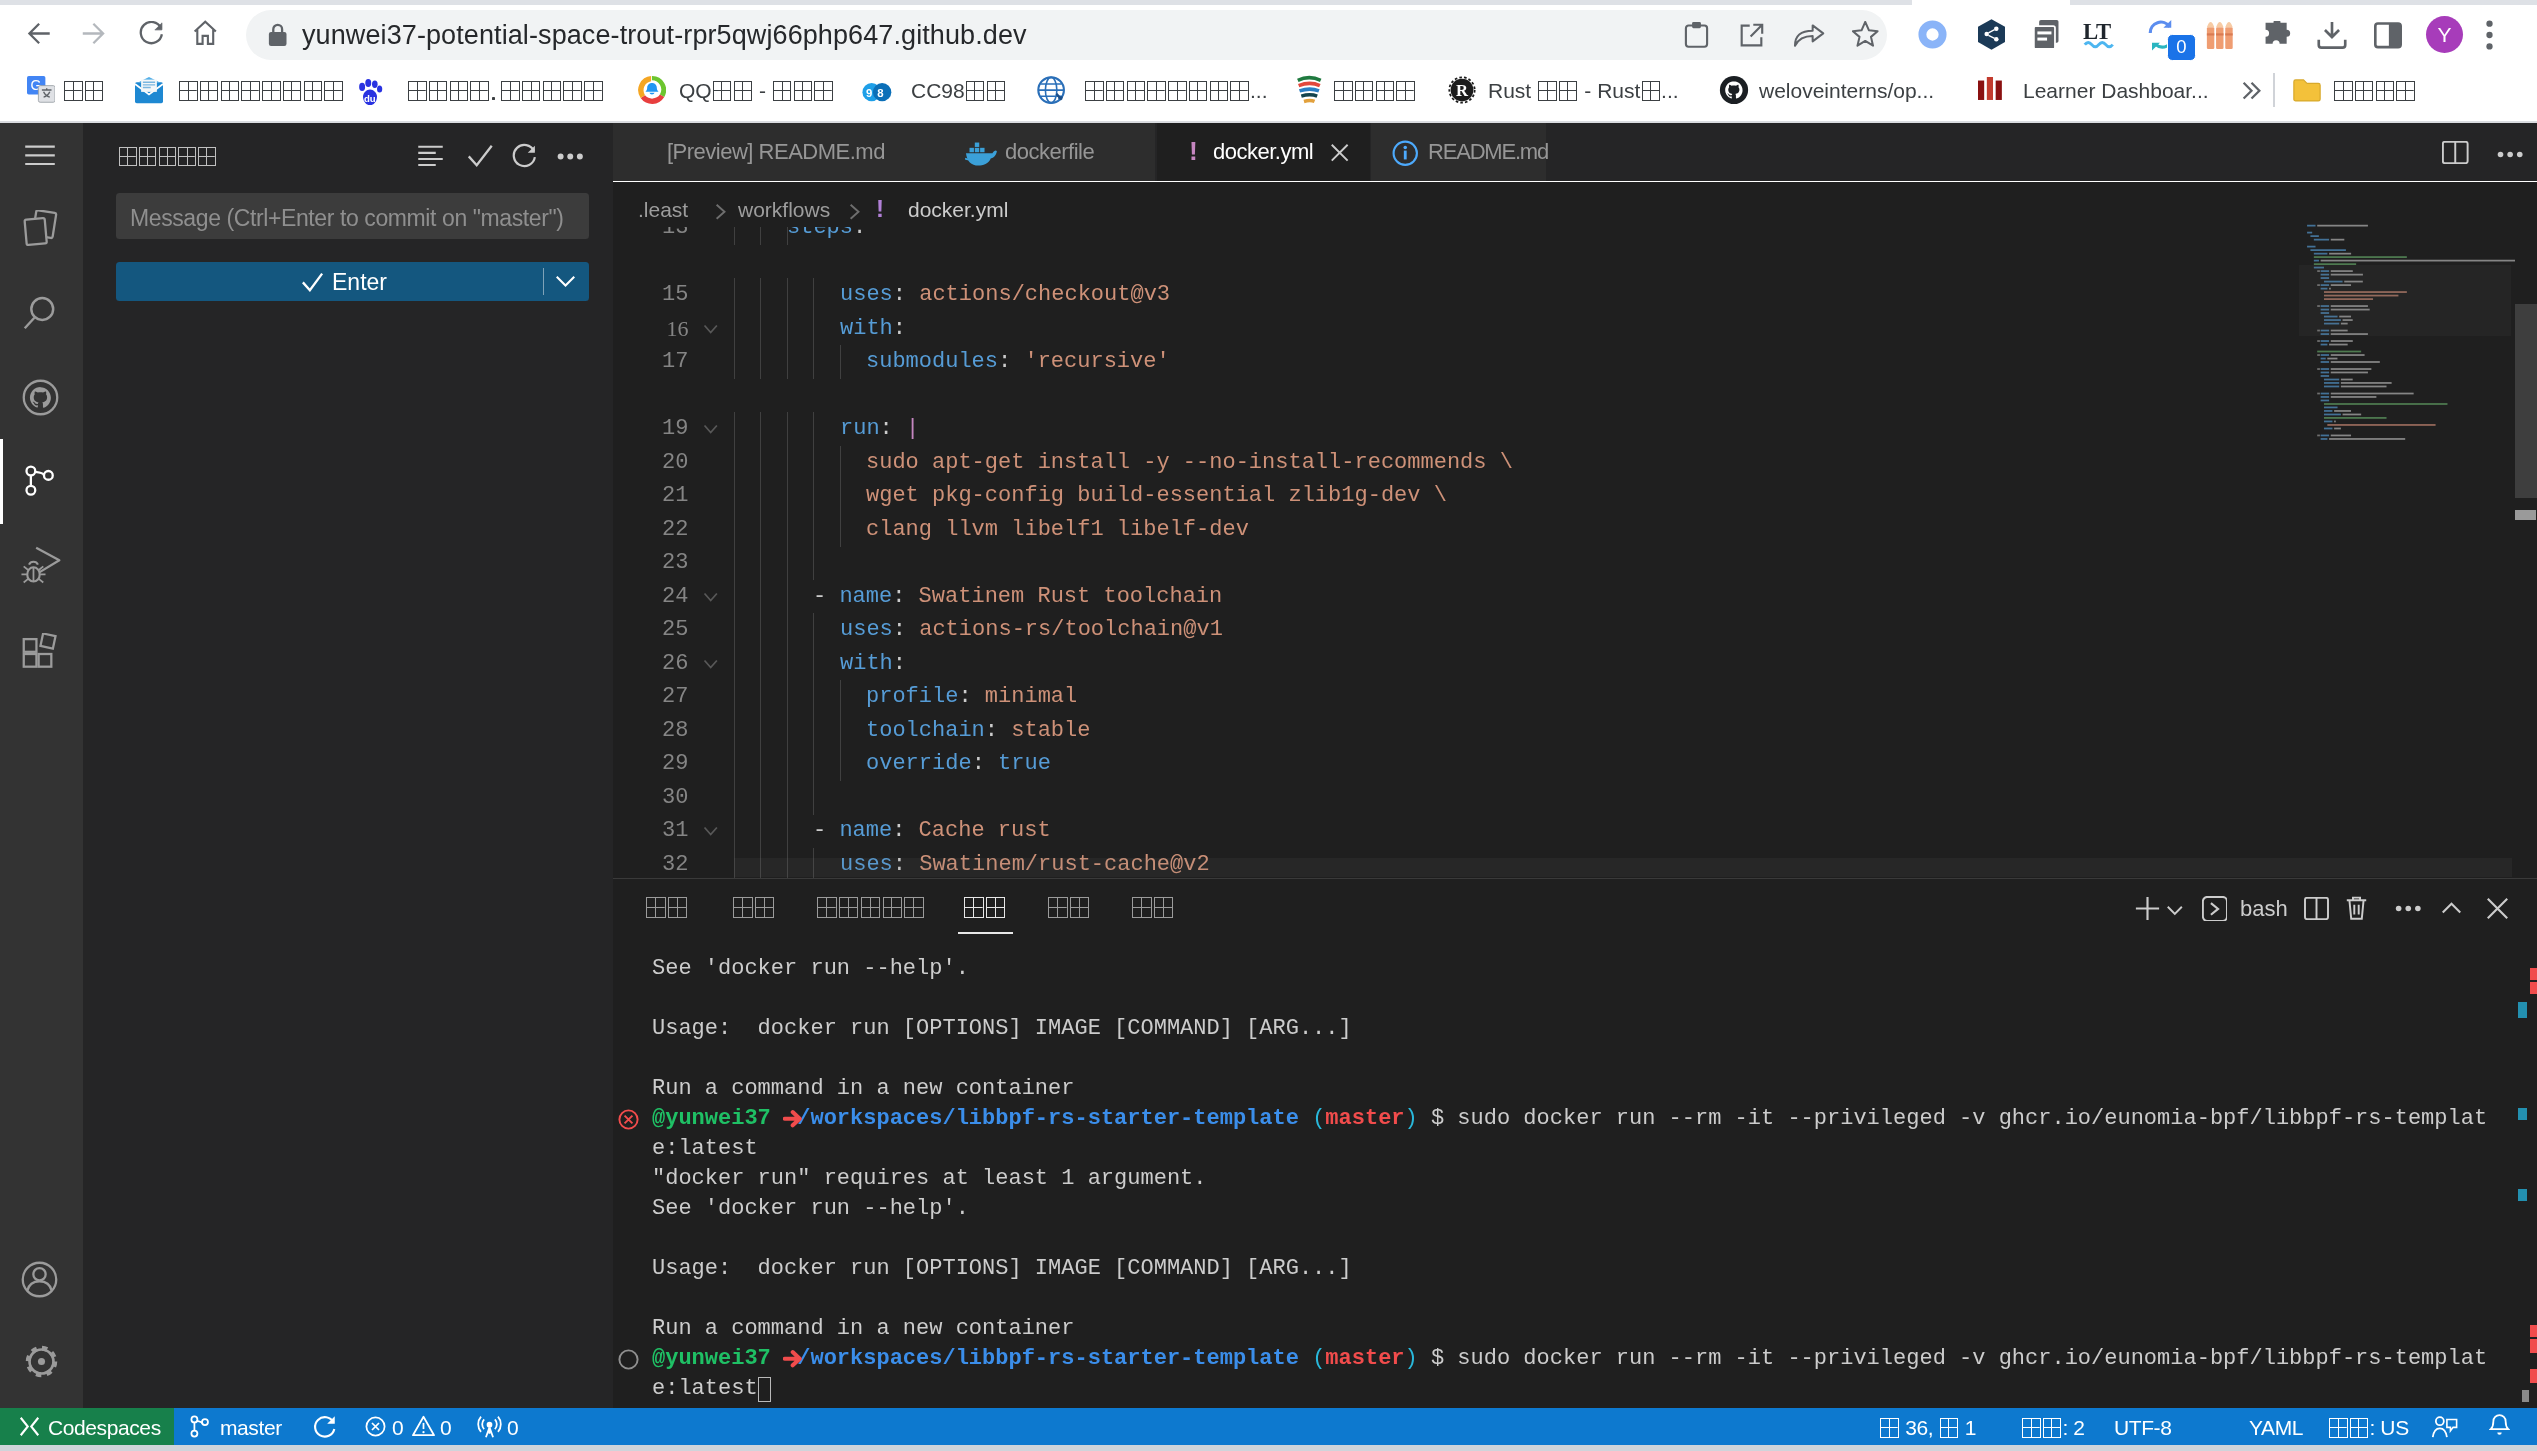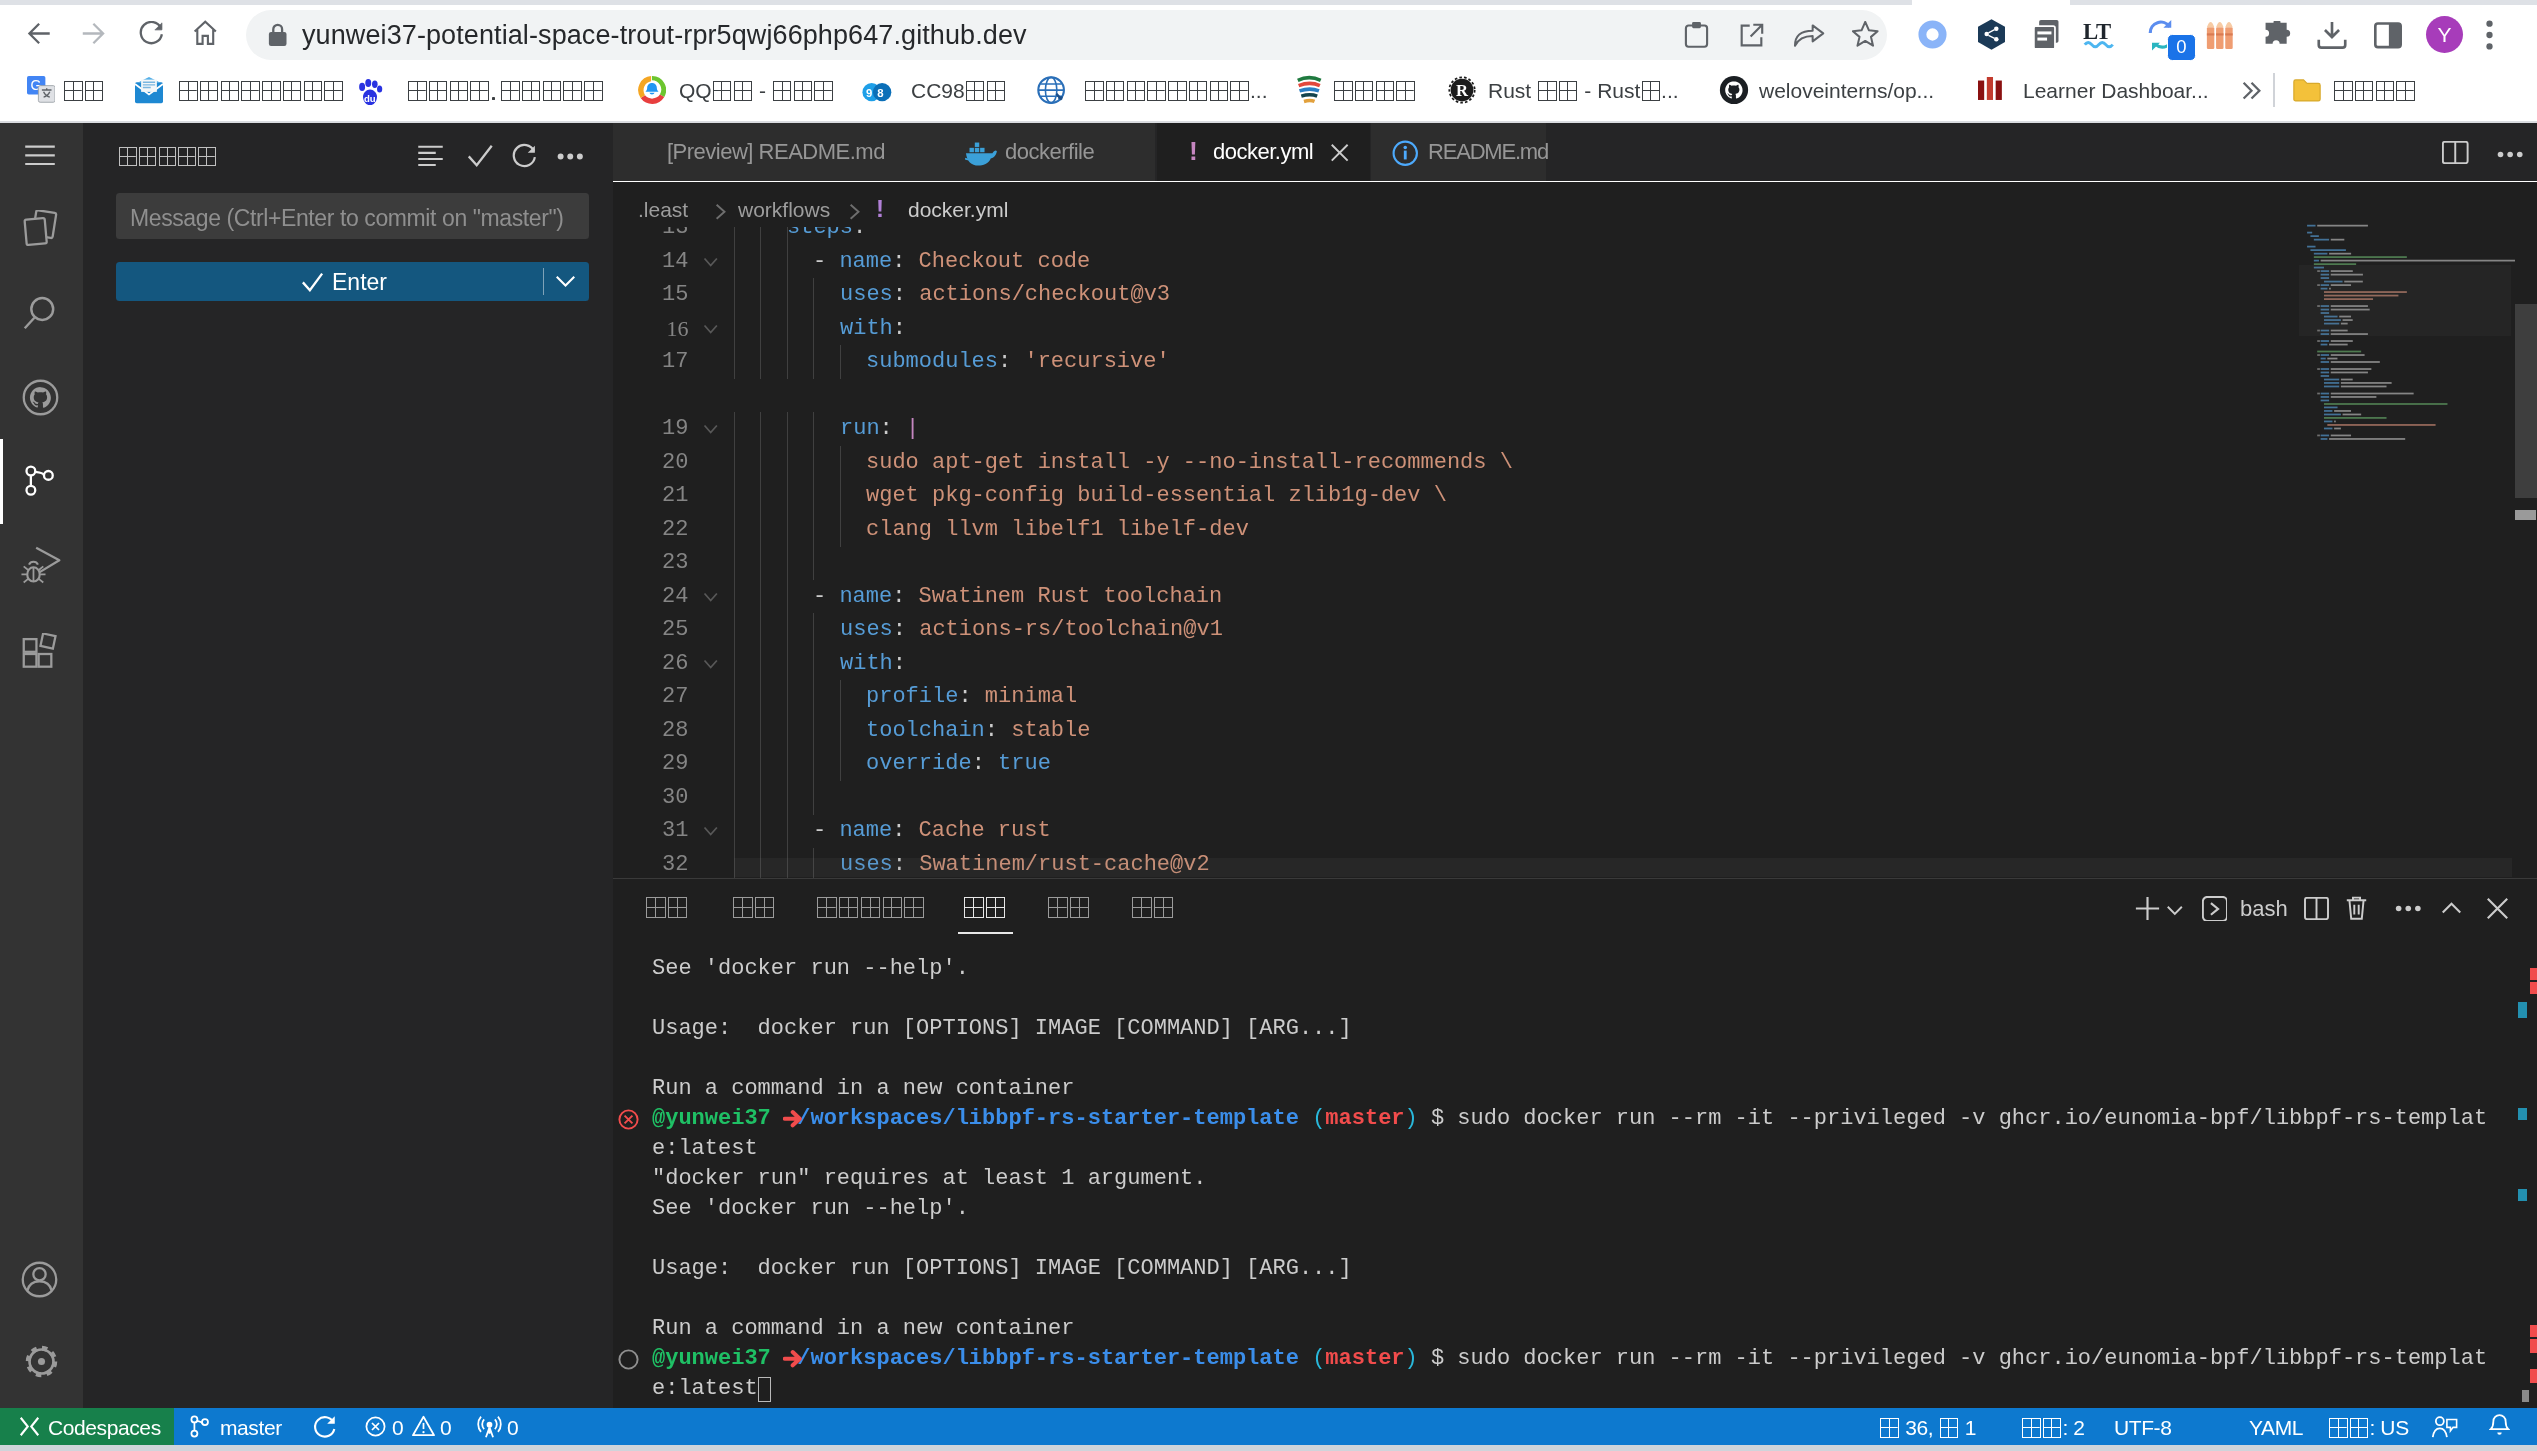--- a/index.html
+++ b/index.html
@@ -413,23 +413,20 @@
 <div class="abs" style="left:738px;top:198px;font-size:21px;color:#9d9d9d">workflows</div>
 <div class="abs" style="left:848px;top:203px">
     <svg width="14" height="17.6" viewBox="0 0 16 20" fill="none">
       <path d="M3 2 L12 10 L3 18" stroke="#6e6e6e" stroke-width="2.2" fill="none"></path>
     </svg>
   </div>
 <div class="abs" style="left:876px;top:195px;font-size:24px;font-weight:bold;color:#b180d7">!</div>
 <div class="abs" style="left:908px;top:198px;font-size:21px;color:#cccccc">docker.yml</div>
 <div class="abs" style="left:613px;top:227px;width:1925px;height:651px;background:#1f1f1f;overflow:hidden">
     <div class="codeline" style="top:-16px"><span class="ln" style="left:4.4px;width:71px;">13</span><span class="guide" style="left:121px"></span><span class="guide" style="left:147px"></span><span class="guide" style="left:174px"></span><span class="ctext" style="left:174px"><span class="k">steps</span>:</span></div>
-    <div class="codeline" style="top:17.6px"><span class="ln" style="left:4.4px;width:71px;">14</span><span class="abs" style="left:88px;top:0"><svg width="19.4" height="34" viewBox="0 0 22 38">
-          <path d="M4 15 L11 23 L18 15" stroke="#585858" stroke-width="2" fill="none"></path>
-        </svg></span><span class="guide" style="left:121px"></span><span class="guide" style="left:147px"></span><span class="guide" style="left:174px"></span><span class="ctext" style="left:200px">- <span class="k">name</span>:<span class="v"> Checkout code</span></span></div>
     <div class="codeline" style="top:51px"><span class="ln" style="left:4.4px;width:71px;">15</span><span class="guide" style="left:121px"></span><span class="guide" style="left:147px"></span><span class="guide" style="left:174px"></span><span class="guide" style="left:200px"></span><span class="ctext" style="left:227px"><span class="k">uses</span>:<span class="v"> actions/checkout@v3</span></span></div>
     <div class="codeline" style="top:85px"><span class="ln" style="left:4.4px;width:71px;font-family:Liberation Serif, serif;">16</span><span class="abs" style="left:88px;top:0"><svg width="19.4" height="34" viewBox="0 0 22 38">
           <path d="M4 15 L11 23 L18 15" stroke="#585858" stroke-width="2" fill="none"></path>
         </svg></span><span class="guide" style="left:121px"></span><span class="guide" style="left:147px"></span><span class="guide" style="left:174px"></span><span class="guide" style="left:200px"></span><span class="ctext" style="left:227px"><span class="k">with</span>:</span></div>
     <div class="codeline" style="top:118px"><span class="ln" style="left:4.4px;width:71px;">17</span><span class="guide" style="left:121px"></span><span class="guide" style="left:147px"></span><span class="guide" style="left:174px"></span><span class="guide" style="left:200px"></span><span class="guide" style="left:227px"></span><span class="ctext" style="left:253px"><span class="k">submodules</span>:<span class="v"> 'recursive'</span></span></div>
     <div class="codeline" style="top:185px"><span class="ln" style="left:4.4px;width:71px;">19</span><span class="abs" style="left:88px;top:0"><svg width="19.4" height="34" viewBox="0 0 22 38">
           <path d="M4 15 L11 23 L18 15" stroke="#585858" stroke-width="2" fill="none"></path>
         </svg></span><span class="guide" style="left:121px"></span><span class="guide" style="left:147px"></span><span class="guide" style="left:174px"></span><span class="guide" style="left:200px"></span><span class="ctext" style="left:227px"><span class="k">run</span>: <span class="pp">|</span></span></div>
     <div class="codeline" style="top:219px"><span class="ln" style="left:4.4px;width:71px;">20</span><span class="guide" style="left:121px"></span><span class="guide" style="left:147px"></span><span class="guide" style="left:174px"></span><span class="guide" style="left:200px"></span><span class="guide" style="left:227px"></span><span class="ctext" style="left:253px"><span class="v">sudo apt-get install -y --no-install-recommends \</span></span></div>
     <div class="codeline" style="top:252px"><span class="ln" style="left:4.4px;width:71px;">21</span><span class="guide" style="left:121px"></span><span class="guide" style="left:147px"></span><span class="guide" style="left:174px"></span><span class="guide" style="left:200px"></span><span class="guide" style="left:227px"></span><span class="ctext" style="left:253px"><span class="v">wget pkg-config build-essential zlib1g-dev \</span></span></div>

